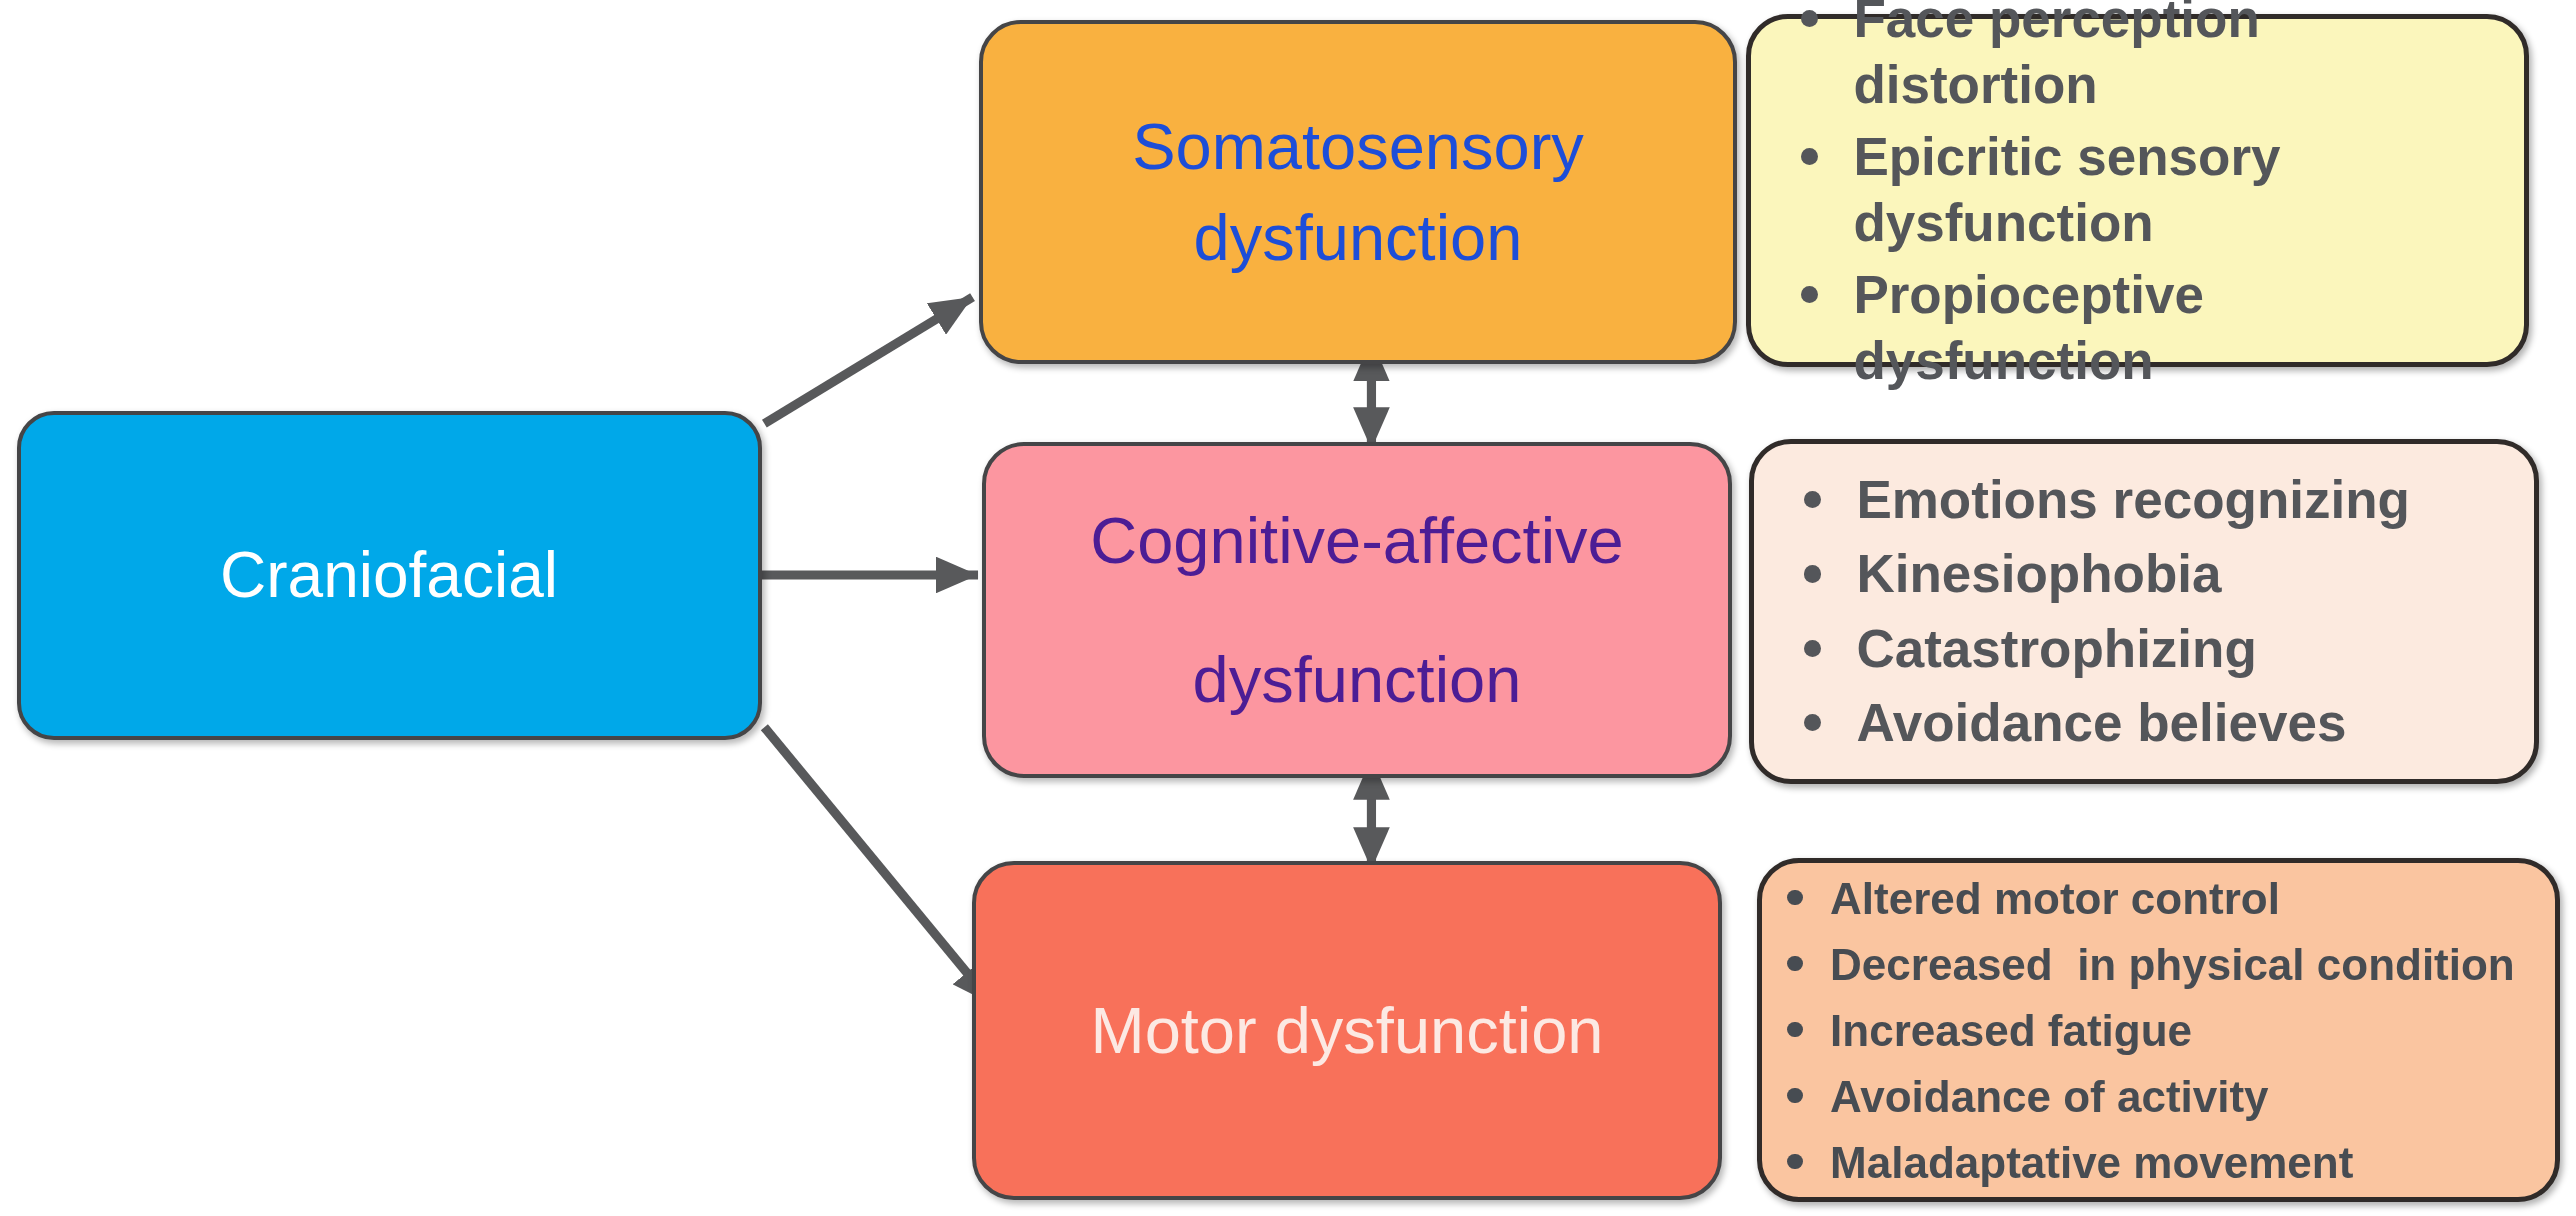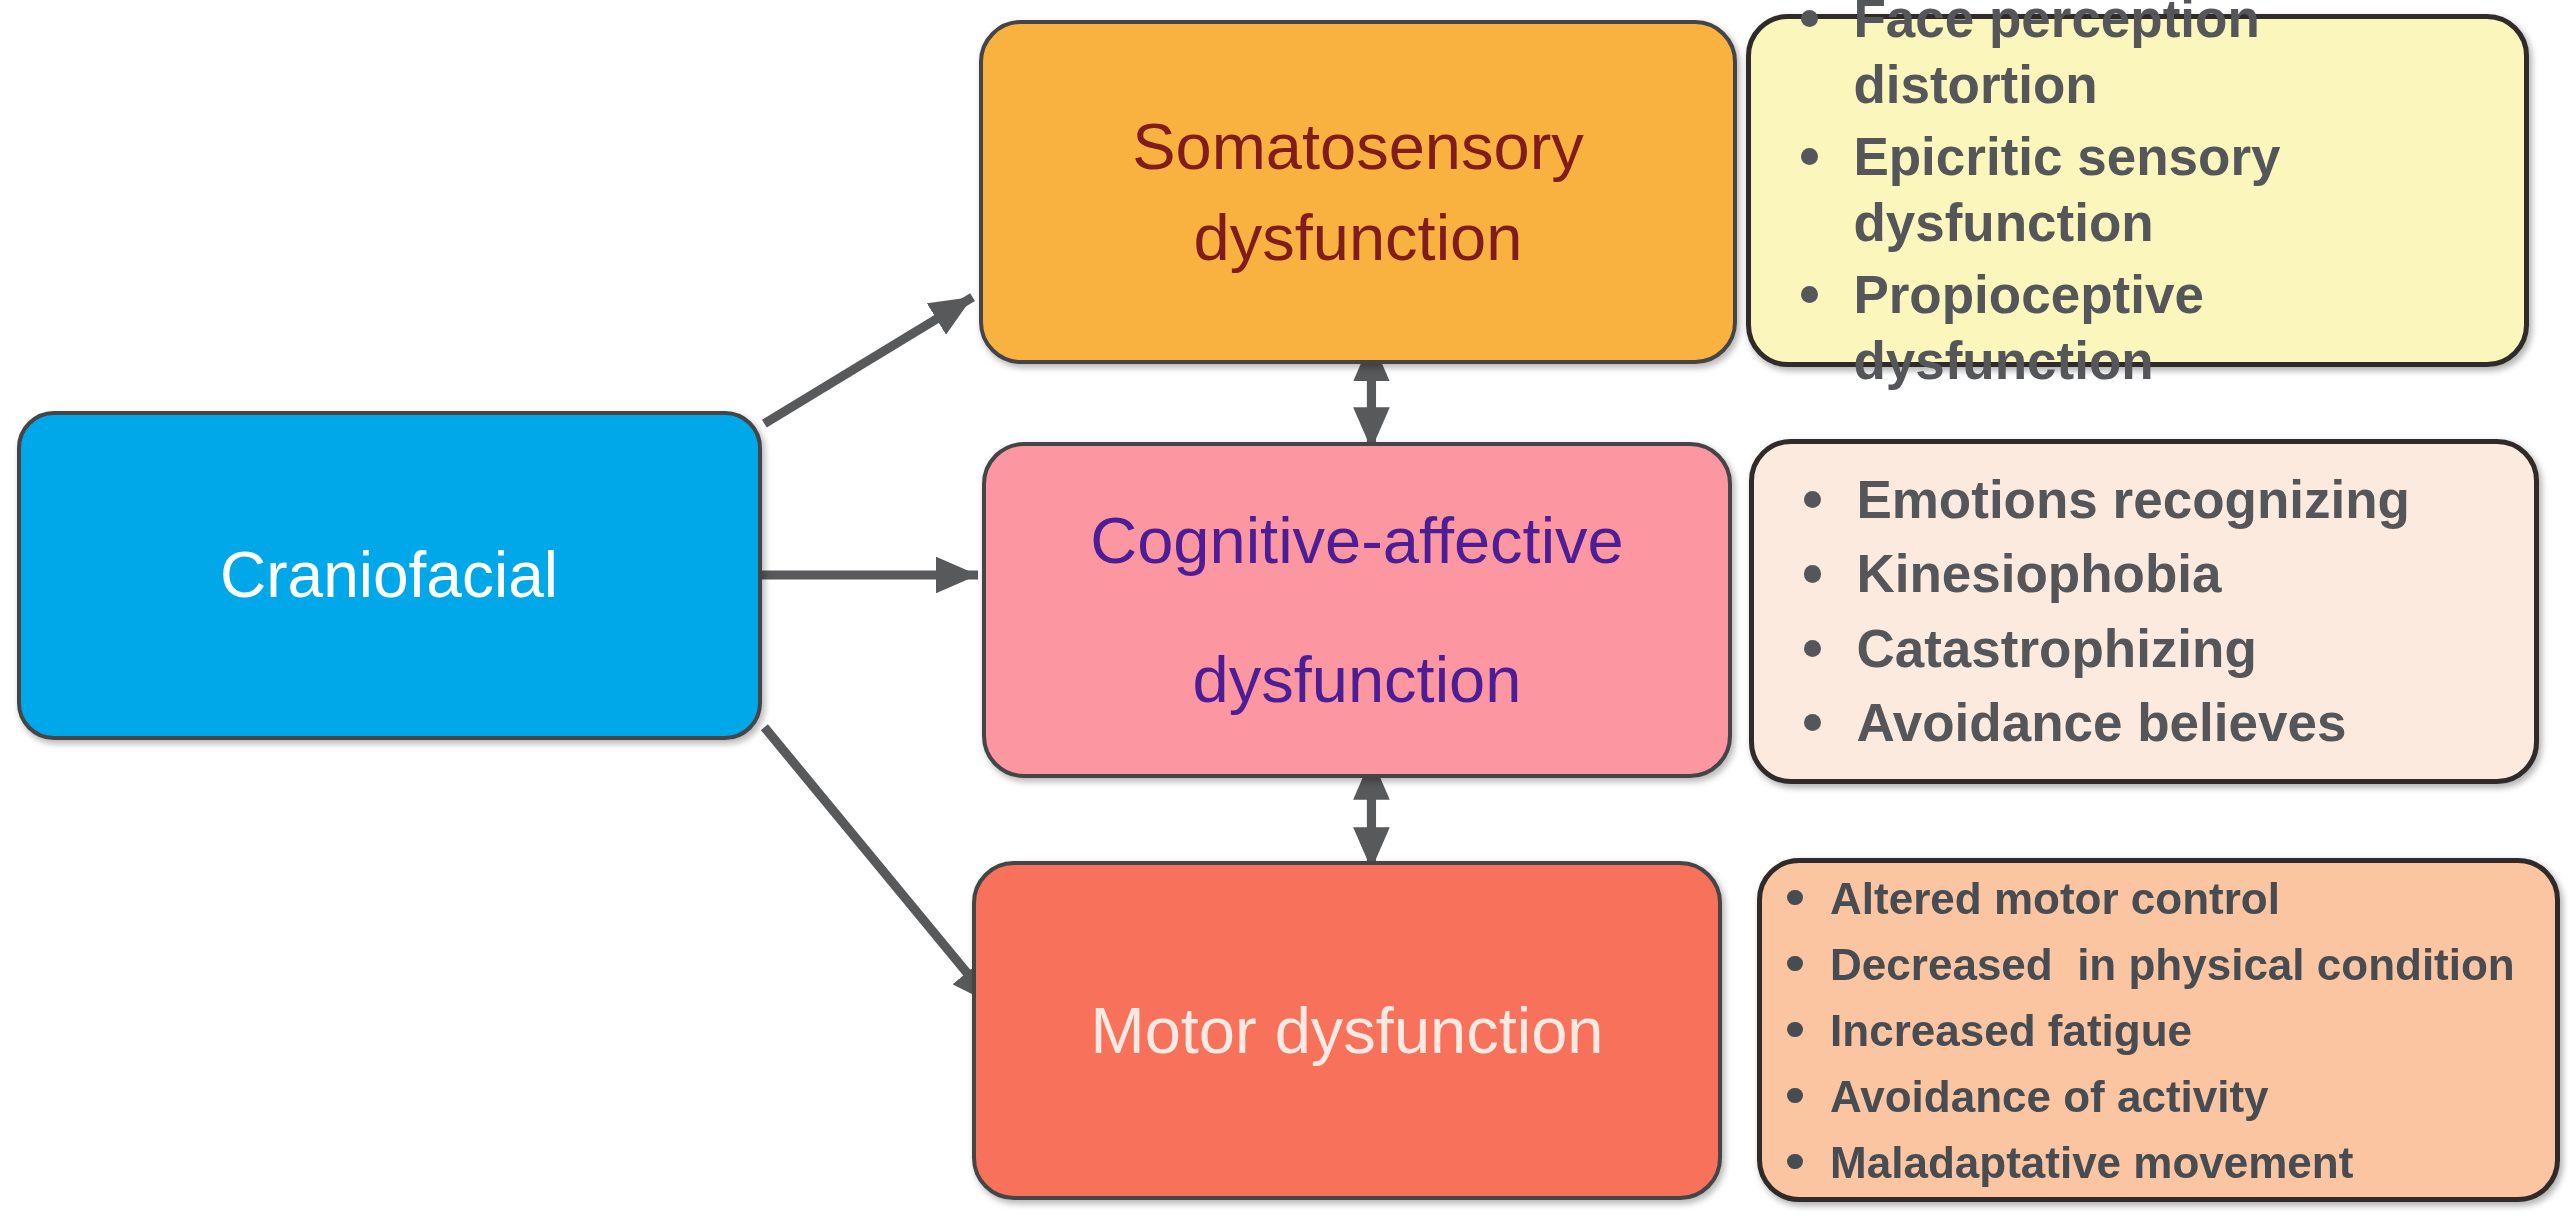--- a/index.html
+++ b/index.html
@@ -35,21 +35,21 @@
   .root-box{
     left:16.5px;top:411px;width:745px;height:329px;
     background:var(--color-root-fill,#00A8E9);
     border:4.6px solid var(--color-border,#454547);
     border-radius:37px;
     box-shadow:2.8px 3.7px 6.4px rgba(0,0,0,0.28);
     align-items:center;text-align:center;
     color:#ffffff;font-size:64px;font-weight:400;line-height:1.22;
   }
 
-  .somato-box{left:979px;top:20px;width:758px;height:344px;background:var(--color-somatosensory-fill,#F9B140);color:#7f1d1d;}
+  .somato-box{left:979px;top:20px;width:758px;height:344px;background:var(--color-somatosensory-fill,#F9B140);color:#1d4ed8;}
   .cognitive-box{left:982px;top:442px;width:750px;height:336px;background:var(--color-cognitive-fill,#FC96A0);color:#4c1d95;gap:48px;}
   .motor-box{left:972px;top:861px;width:750px;height:339px;background:var(--color-motor-fill,#F8715A);color:#FCE9E3;}
 
   .somato-list{left:1746px;top:13.8px;width:783px;height:353px;background:var(--color-somatosensory-list-fill,#FBF6BC);}
   .cognitive-list{left:1749px;top:439px;width:790px;height:345px;background:var(--color-cognitive-list-fill,#FCEADF);}
   .motor-list{left:1757px;top:858px;width:803px;height:344px;background:var(--color-motor-list-fill,#FAC5A0);}
 
   ul.bullets{
     list-style:none;margin:0;padding:0 22px 0 50px;
     display:flex;flex-direction:column;justify-content:center;

